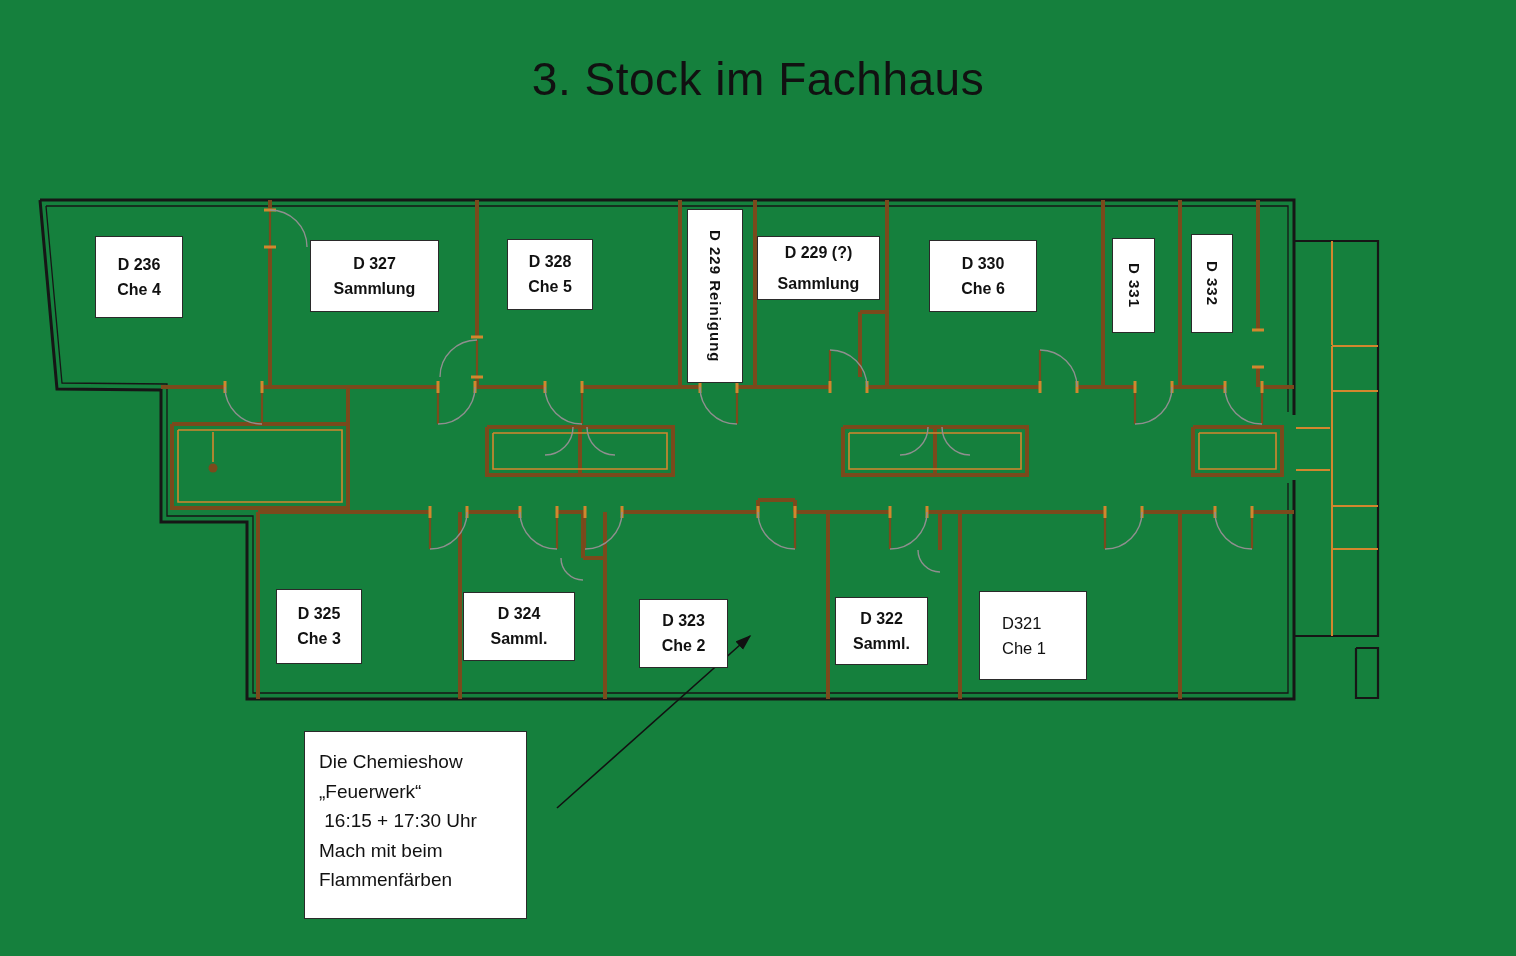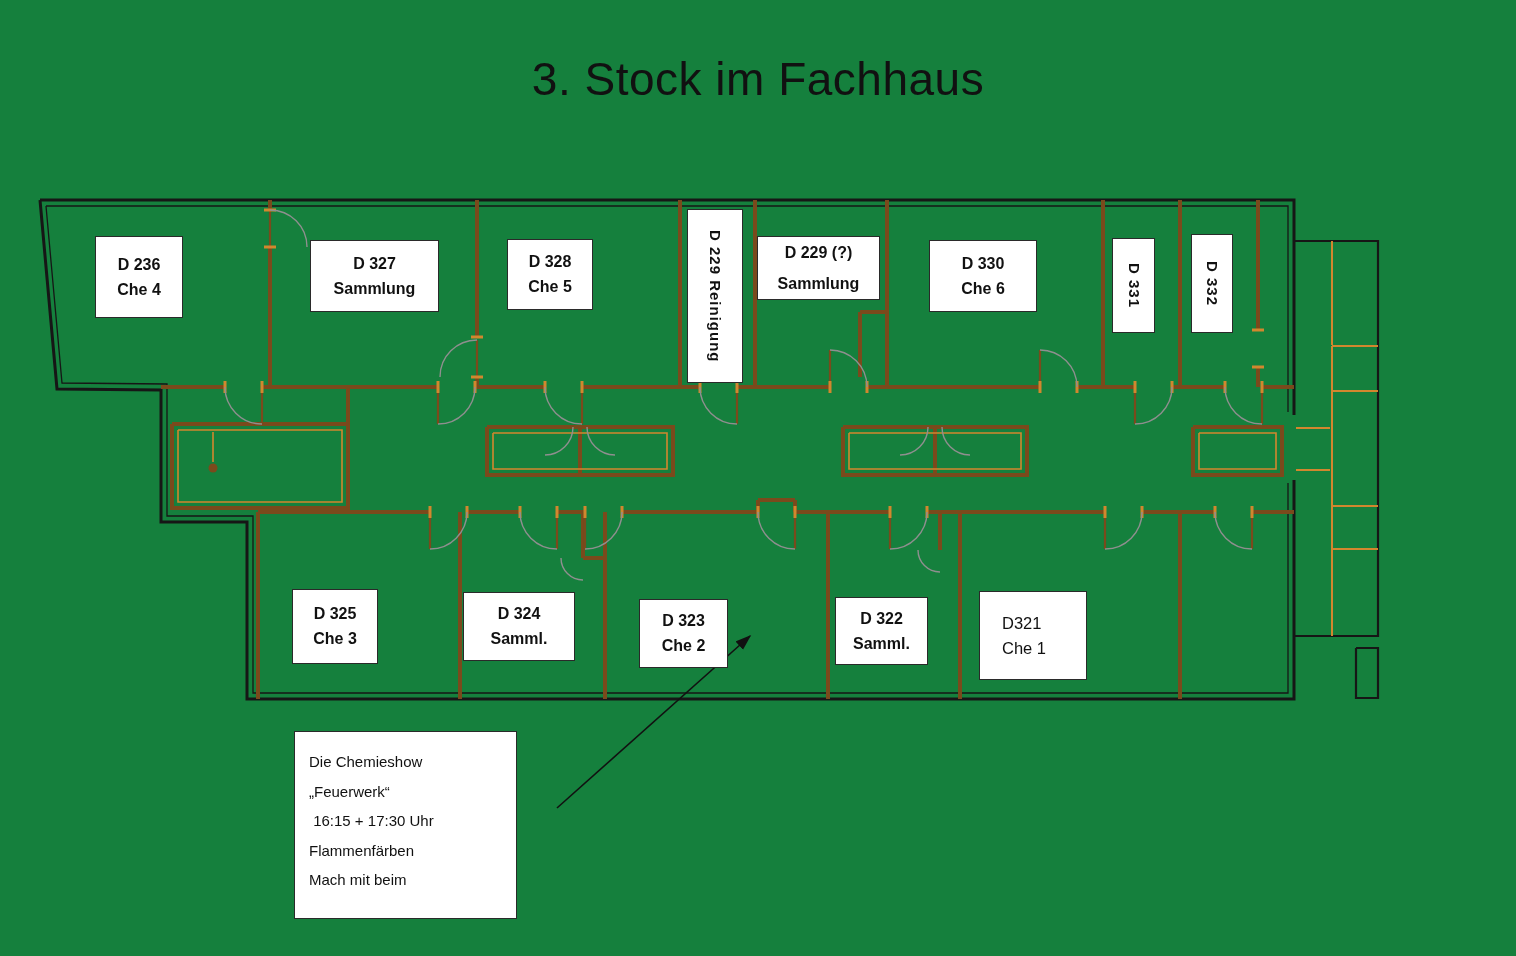--- a/index.html
+++ b/index.html
@@ -14,29 +14,29 @@
   .room-label .rl-line{white-space:pre;}
   .vertical .rl-line{writing-mode:vertical-rl;text-orientation:mixed;letter-spacing:1px;}
   .r-d326{left:95px;top:236px;width:86px;height:80px;}
   .r-d327{left:310px;top:240px;width:127px;height:70px;}
   .r-d328{left:507px;top:239px;width:84px;height:69px;}
   .r-d229r{left:687px;top:209px;width:54px;height:172px;font-size:15px;}
   .r-d229s{left:757px;top:236px;width:121px;height:62px;gap:13px;}
   .r-d330{left:929px;top:240px;width:106px;height:70px;}
   .r-d331{left:1112px;top:238px;width:41px;height:93px;font-size:15px;}
   .r-d332{left:1191px;top:234px;width:40px;height:97px;font-size:15px;}
-  .r-d325{left:292px;top:589px;width:84px;height:73px;}
+  .r-d325{left:276px;top:589px;width:84px;height:73px;}
   .r-d324{left:463px;top:592px;width:110px;height:67px;align-items:center;}
   .r-d323{left:639px;top:599px;width:87px;height:67px;}
   .r-d322{left:835px;top:597px;width:91px;height:66px;}
   .r-d321{left:979px;top:591px;width:108px;height:89px;font-weight:400;font-size:16.5px;
           align-items:flex-start;padding-left:22px;box-sizing:border-box;text-align:left;}
-  .annotation{position:absolute;left:294px;top:731px;width:223px;height:188px;
+  .annotation{position:absolute;left:304px;top:731px;width:223px;height:188px;
               border:1.5px solid #2a2a2a;background:#fff;box-sizing:border-box;
-              padding:15px 8px 0 14px;font-size:15px;line-height:29.5px;}
+              padding:15px 8px 0 14px;font-size:19px;line-height:29.5px;}
   .annotation div{white-space:pre;}
 </style>
 </head>
 <body>
 
 <div class="page">
 
   <h1 class="title">3. Stock im Fachhaus</h1>
 
   <svg class="plan" viewBox="0 0 1516 956" xmlns="http://www.w3.org/2000/svg">
@@ -167,17 +167,17 @@
   </div>
   <div class="room-label r-d321">
     <div class="rl-line">D321</div>
     <div class="rl-line">Che 1</div>
   </div>
 
   <div class="annotation">
     <div>Die Chemieshow</div>
     <div>„Feuerwerk“</div>
     <div> 16:15 + 17:30 Uhr</div>
+    <div>Mach mit beim</div>
     <div>Flammenfärben</div>
-    <div>Mach mit beim</div>
   </div>
 
 </div>
 
 </body></html>

